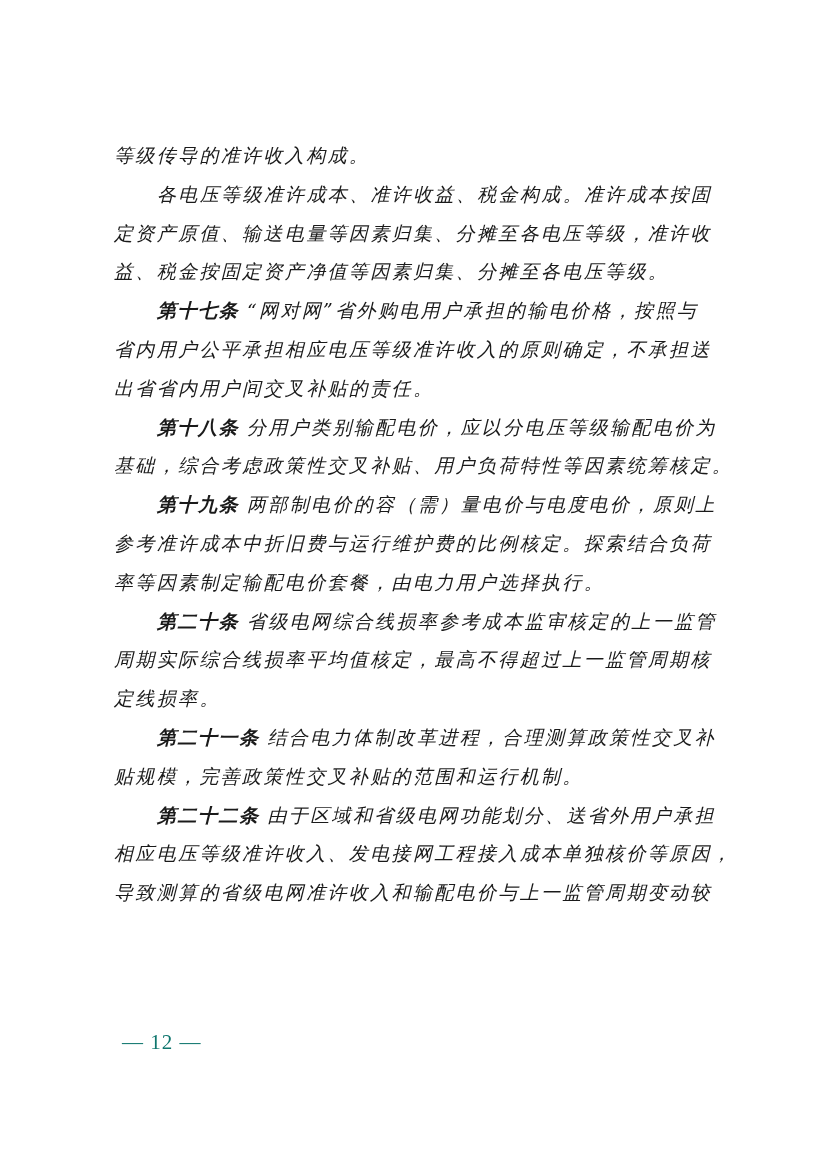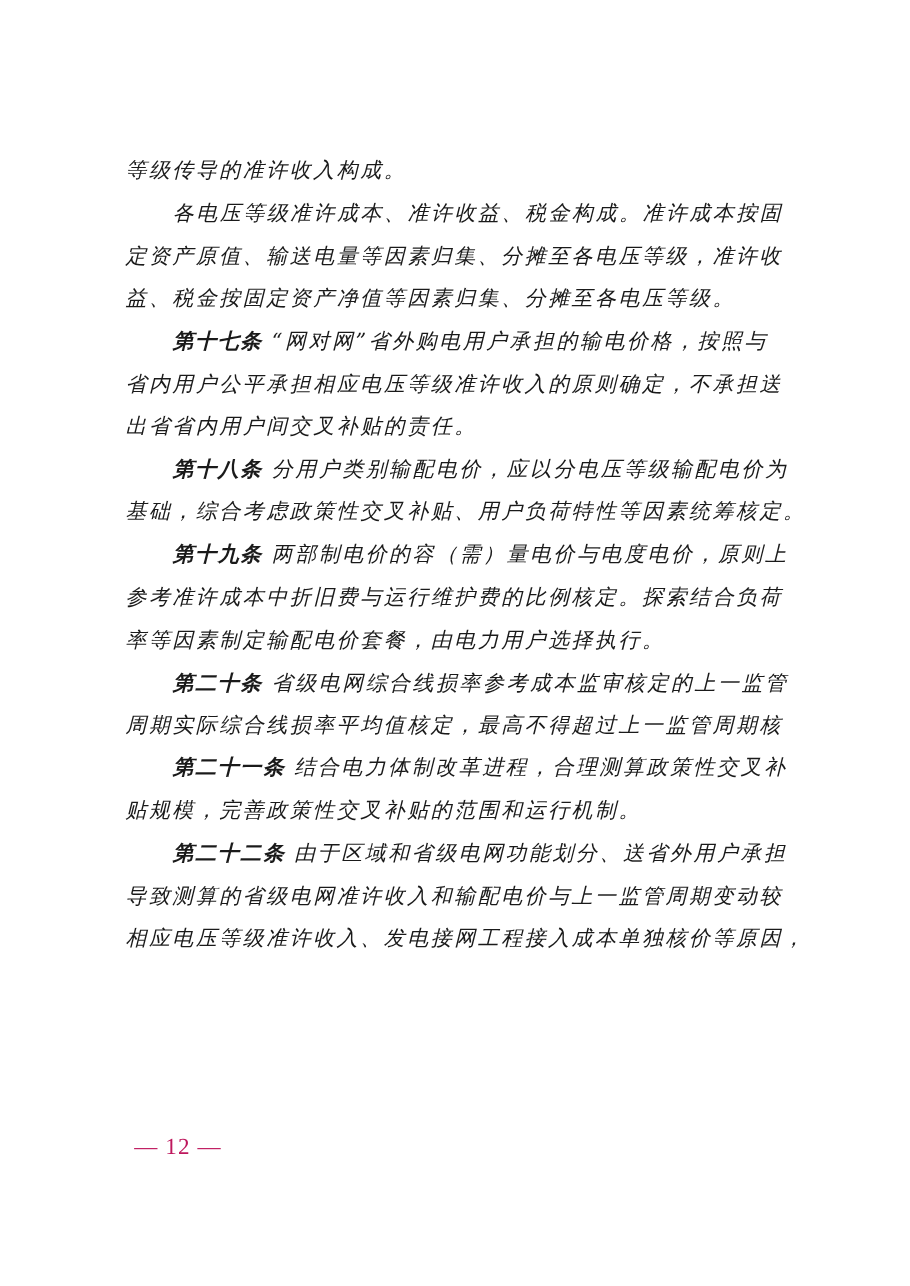--- a/index.html
+++ b/index.html
@@ -4,21 +4,21 @@
 <style>
   html, body { margin: 0; padding: 0; background: #ffffff; }
   body { width: 827px; height: 1169px; position: relative; overflow: hidden;
          font-family: "DejaVu Serif", "Liberation Serif", serif; color: #1a1a1a; }
   .page { position: absolute; left: 114px; top: 136px; width: 600px; }
   .line { height: 38.8px; line-height: 38.8px; font-size: 19px; letter-spacing: 2.35px;
           white-space: nowrap; overflow: visible; font-style: italic; }
   .indent { padding-left: 43px; }
   .art { font-weight: bold; font-family: "DejaVu Sans", "Liberation Sans", sans-serif; letter-spacing: 1.5px; margin-right: 8px; }
   .pagenum { position: absolute; left: 122px; top: 1030px; font-size: 21px;
-             font-family: "Liberation Serif", "DejaVu Serif", serif; color: #be185d; letter-spacing: 1px; }
+             font-family: "Liberation Serif", "DejaVu Serif", serif; color: #0f766e; letter-spacing: 1px; }
 </style>
 </head>
 <body>
 
 <div class="page">
   <div class="line">等级传导的准许收入构成。</div>
   <div class="line indent">各电压等级准许成本、准许收益、税金构成。准许成本按固</div>
   <div class="line">定资产原值、输送电量等因素归集、分摊至各电压等级，准许收</div>
   <div class="line">益、税金按固定资产净值等因素归集、分摊至各电压等级。</div>
 
@@ -28,22 +28,23 @@
 
   <div class="line indent"><span class="art">第十八条</span><span>分用户类别输配电价，应以分电压等级输配电价为</span></div>
   <div class="line">基础，综合考虑政策性交叉补贴、用户负荷特性等因素统筹核定。</div>
 
   <div class="line indent"><span class="art">第十九条</span><span>两部制电价的容（需）量电价与电度电价，原则上</span></div>
   <div class="line">参考准许成本中折旧费与运行维护费的比例核定。探索结合负荷</div>
   <div class="line">率等因素制定输配电价套餐，由电力用户选择执行。</div>
 
   <div class="line indent"><span class="art">第二十条</span><span>省级电网综合线损率参考成本监审核定的上一监管</span></div>
   <div class="line">周期实际综合线损率平均值核定，最高不得超过上一监管周期核</div>
+  <div class="line">定线损率。</div>
 
   <div class="line indent"><span class="art">第二十一条</span><span>结合电力体制改革进程，合理测算政策性交叉补</span></div>
   <div class="line">贴规模，完善政策性交叉补贴的范围和运行机制。</div>
 
   <div class="line indent"><span class="art">第二十二条</span><span>由于区域和省级电网功能划分、送省外用户承担</span></div>
+  <div class="line">相应电压等级准许收入、发电接网工程接入成本单独核价等原因，</div>
   <div class="line">导致测算的省级电网准许收入和输配电价与上一监管周期变动较</div>
-  <div class="line">相应电压等级准许收入、发电接网工程接入成本单独核价等原因，</div>
 </div>
 
 <div class="pagenum">— 12 —</div>
 
 </body></html>

